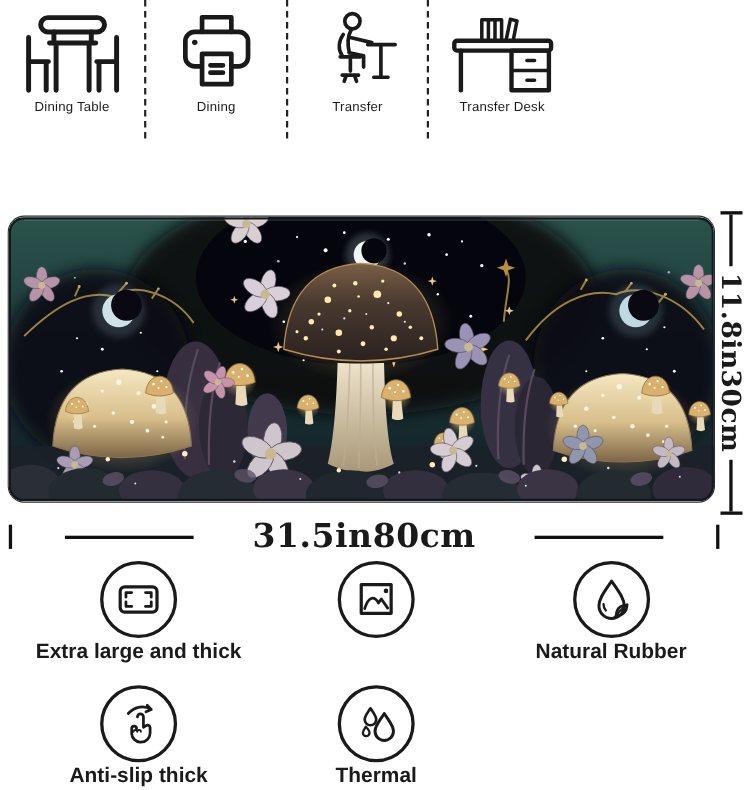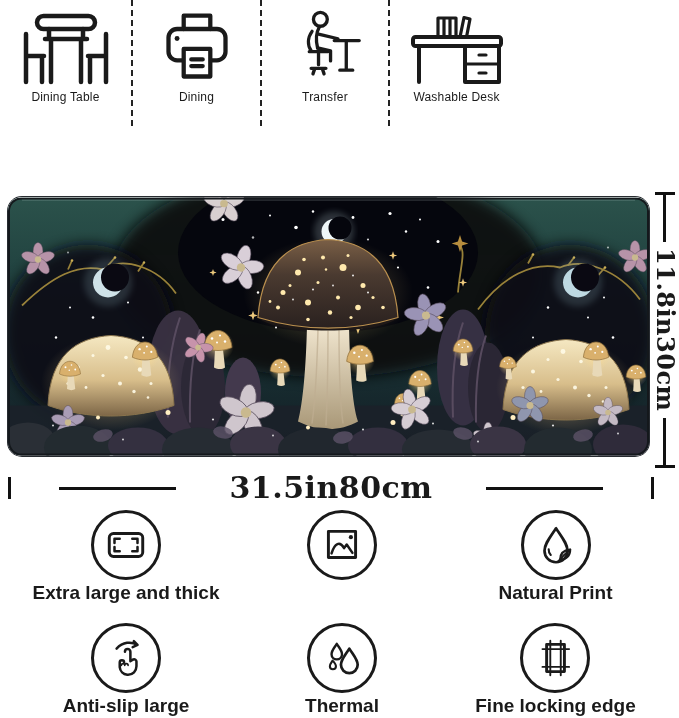--- a/index.html
+++ b/index.html
@@ -118,21 +118,21 @@
           <g class="ic" stroke-width="4">
             <path d="M31,26 V7 M37,26 V7 M43,26 V7 M49,26 V7 M31,7 H49" stroke-width="3.2"></path>
             <path d="M53,26 L57,6.5 L63,8 L59.5,26" stroke-width="3.2"></path>
             <rect x="6" y="26" width="88" height="9" rx="2.5"></rect>
             <path d="M12,35 V71"></path>
             <rect x="58" y="35" width="34" height="36"></rect>
             <path d="M58,53 H92 M72,44 H79 M72,62 H79" stroke-width="3.2"></path>
           </g>
         </svg>
       </div>
-      <div class="usage-label">Washable Desk</div>
+      <div class="usage-label">Transfer Desk</div>
     </div>
   </div>
 
   <div class="mousepad">
     <svg width="641" height="259" viewBox="0 0 641 258">
       <defs>
         <clipPath id="matClip">
             <rect x="0" y="0" width="641" height="258" rx="13"></rect>
           </clipPath>
         <linearGradient id="bgG" x1="0" y1="0" x2="0" y2="1">
@@ -477,55 +477,43 @@
       <div class="feature-circle">
         <svg width="46" height="46" viewBox="0 0 44 44">
           <g class="ic" stroke-width="2.6">
             <path d="M22,6 C16,15 11,21 11,27.5 A11,11 0 0 0 33,27.5 C33,21 28,15 22,6 Z"></path>
             <path d="M15,26 A7.5,7.5 0 0 0 17,31.5" stroke-width="2"></path>
             <path d="M26,36 C26,30 30,27 35.5,26.5 C35.5,32.5 31.5,36 26,36 Z" stroke-width="2.2"></path>
             <path d="M24,38 C27,34 31,30 35.5,26.5" stroke-width="2"></path>
           </g>
         </svg>
       </div>
-      <div class="feature-label">Natural Print</div>
+      <div class="feature-label">Natural Rubber</div>
     </div>
 
     <div class="feature-item">
       <div class="feature-circle">
         <svg width="46" height="46" viewBox="0 0 44 44">
           <g class="ic" stroke-width="2.4">
             <path d="M13,13 C19,6.5 27,6 33,9.5 M33,9.5 L29.5,5.8 M33,9.5 L28.4,11.6"></path>
             <path d="M21,16 a2.6,2.6 0 0 1 5.2,0 V25 l2.8,-1.6 a2.2,2.2 0 0 1 3,2 V30 a8,8 0 0 1 -8,8 h-.8 a8,8 0 0 1 -7.2,-7.2 v-4.6 a2.1,2.1 0 0 1 4.2,0"></path>
             <path d="M17.6,29 a1.6,1.6 0 0 1 3.2,0 M20.8,29 a1.6,1.6 0 0 1 3.2,0" stroke-width="1.6"></path>
           </g>
         </svg>
       </div>
-      <div class="feature-label">Anti-slip large</div>
+      <div class="feature-label">Anti-slip thick</div>
     </div>
 
     <div class="feature-item">
       <div class="feature-circle">
         <svg width="46" height="46" viewBox="0 0 44 44">
           <g class="ic" stroke-width="2.6">
             <path d="M29,13 C25,19.5 21,23.5 21,28.5 A8,8 0 0 0 37,28.5 C37,23.5 33,19.5 29,13 Z"></path>
             <path d="M17,8.5 C14.5,12.5 12,15 12,18.3 A5,5 0 0 0 22,18.3 C22,15 19.5,12.5 17,8.5 Z" stroke-width="2.3"></path>
             <path d="M13,24.5 C11.6,26.6 10.4,28 10.4,29.8 A2.9,2.9 0 0 0 16.2,29.8 C16.2,28 15,26.6 13,24.5 Z" stroke-width="2"></path>
           </g>
         </svg>
       </div>
       <div class="feature-label">Thermal</div>
     </div>
 
-    <div class="feature-item">
-      <div class="feature-circle">
-        <svg width="46" height="46" viewBox="0 0 44 44">
-          <g class="ic">
-            <rect x="14" y="9" width="17" height="26" stroke-width="2.8"></rect>
-            <path d="M10,13.5 H35.5 M10,30.5 H35.5" stroke-width="1.8"></path>
-            <path d="M17.5,5.5 V38.5 M27.5,5.5 V38.5" stroke-width="1.8"></path>
-          </g>
-        </svg>
-      </div>
-      <div class="feature-label">Fine locking edge</div>
-    </div>
   </div>
 </div>
 
 </body></html>

